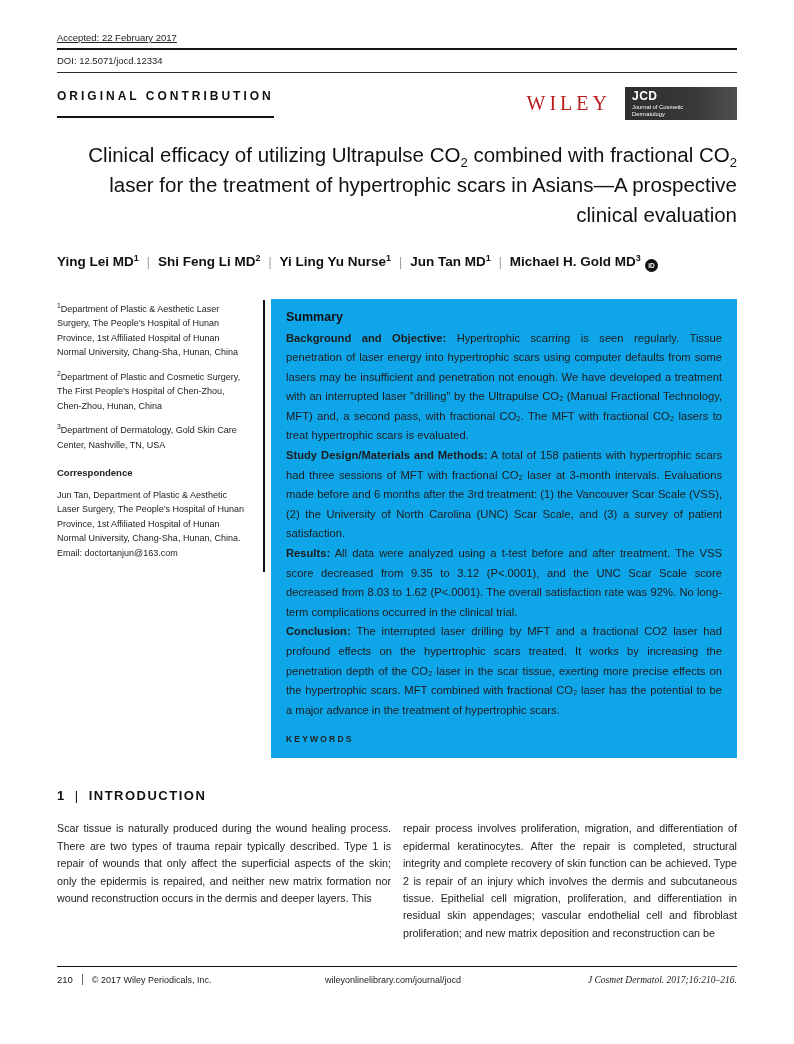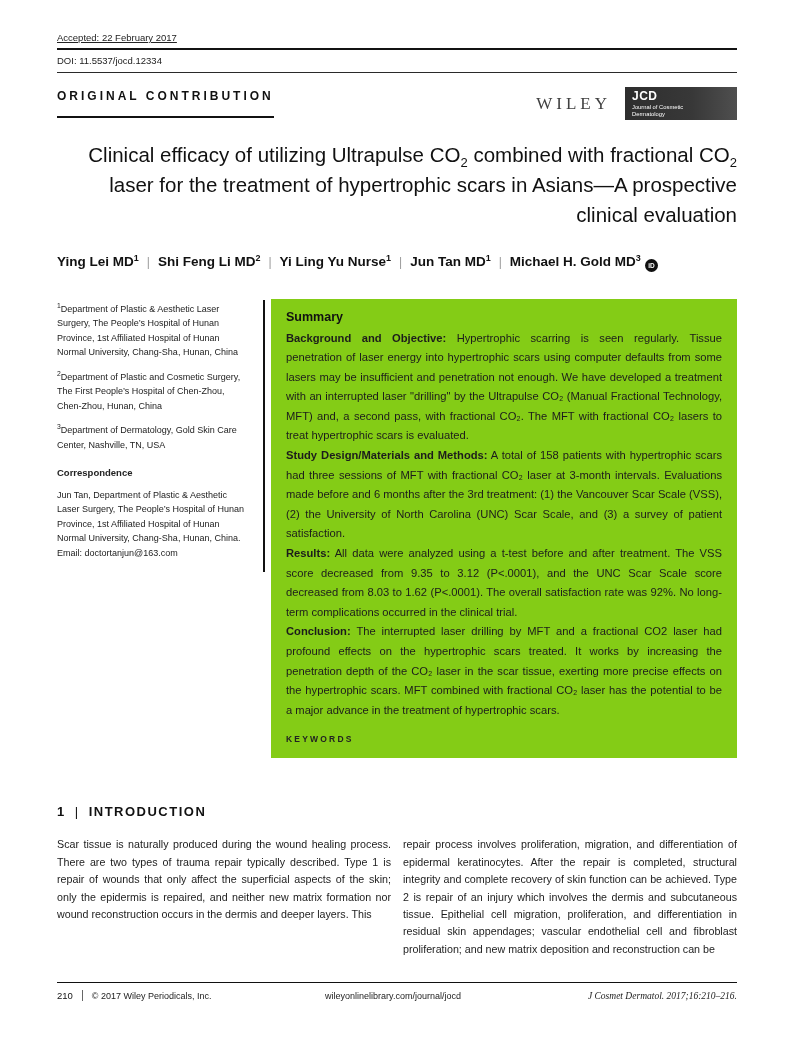--- a/index.html
+++ b/index.html
@@ -34,23 +34,23 @@
     font-size: 12px;
     font-weight: 700;
     letter-spacing: 3px;
     color: #111;
     border-bottom: 2.6px solid #111;
     padding-bottom: 13px;
   }
   .logo-group { display: flex; align-items: center; }
   .wiley-logo {
     font-family: "Liberation Serif", "DejaVu Serif", serif;
-    font-size: 17px;
+    font-size: 20px;
     letter-spacing: 4px;
-    color: #404040;
+    color: #b91c1c;
     font-weight: 500;
   }
   .jcd-box {
     width: 112px;
     height: 33px;
     margin-left: 14px;
     background: linear-gradient(90deg, #2e2e2e 0%, #383838 60%, #4f4f4f 100%);
     color: #fff;
     padding: 3px 7px;
     display: flex;
@@ -105,35 +105,35 @@
     position: absolute;
     left: 206px;
     top: 1px;
     width: 1.6px;
     height: 272px;
     background: #111;
   }
   .summary-box {
     flex: 1;
     margin-left: 15px;
-    background: #84cc16;
+    background: #0ea5e9;
     padding: 11px 15px 14px 15px;
   }
   .summary-heading { font-size: 12.5px; font-weight: 700; color: #111; margin-bottom: 5px; }
   .summary-box p.abs {
     font-size: 11.2px;
     line-height: 19.6px;
     text-align: justify;
     color: #1c1c1c;
   }
   .kw-heading { margin-top: 14px; font-size: 8.5px; font-weight: 700; letter-spacing: 2.2px; color: #222; }
   .kw-line { margin-top: 4px; font-size: 10px; line-height: 14px; color: #222; }
 
   
-  .intro { margin-top: 46px; }
+  .intro { margin-top: 30px; }
   .intro-heading { font-size: 13px; font-weight: 700; letter-spacing: 1.5px; color: #111; }
   .intro-heading .sec-sep { margin: 0 9px; font-weight: 400; }
   .intro-cols { display: flex; gap: 12px; margin-top: 17px; }
   .intro-cols p {
     flex: 1;
     font-size: 10.7px;
     line-height: 17.4px;
     text-align: justify;
     color: #1c1c1c;
   }
@@ -163,21 +163,21 @@
     font-size: 9.5px;
   }
 </style>
 </head>
 <body>
 
 <div class="page">
 
   <div class="accepted">Accepted: 22 February 2017</div>
   <div class="rule-thick"></div>
-  <div class="doi">DOI: 11.5537/jocd.12334</div>
+  <div class="doi">DOI: 12.5071/jocd.12334</div>
   <div class="rule-thin"></div>
 
   <div class="type-row">
     <span class="article-type">ORIGINAL CONTRIBUTION</span>
     <span class="logo-group">
       <span class="wiley-logo">WILEY</span>
       <span class="jcd-box">
         <span class="jcd-abbrev">JCD</span>
         <span class="jcd-name">Journal of Cosmetic Dermatology</span>
       </span>

